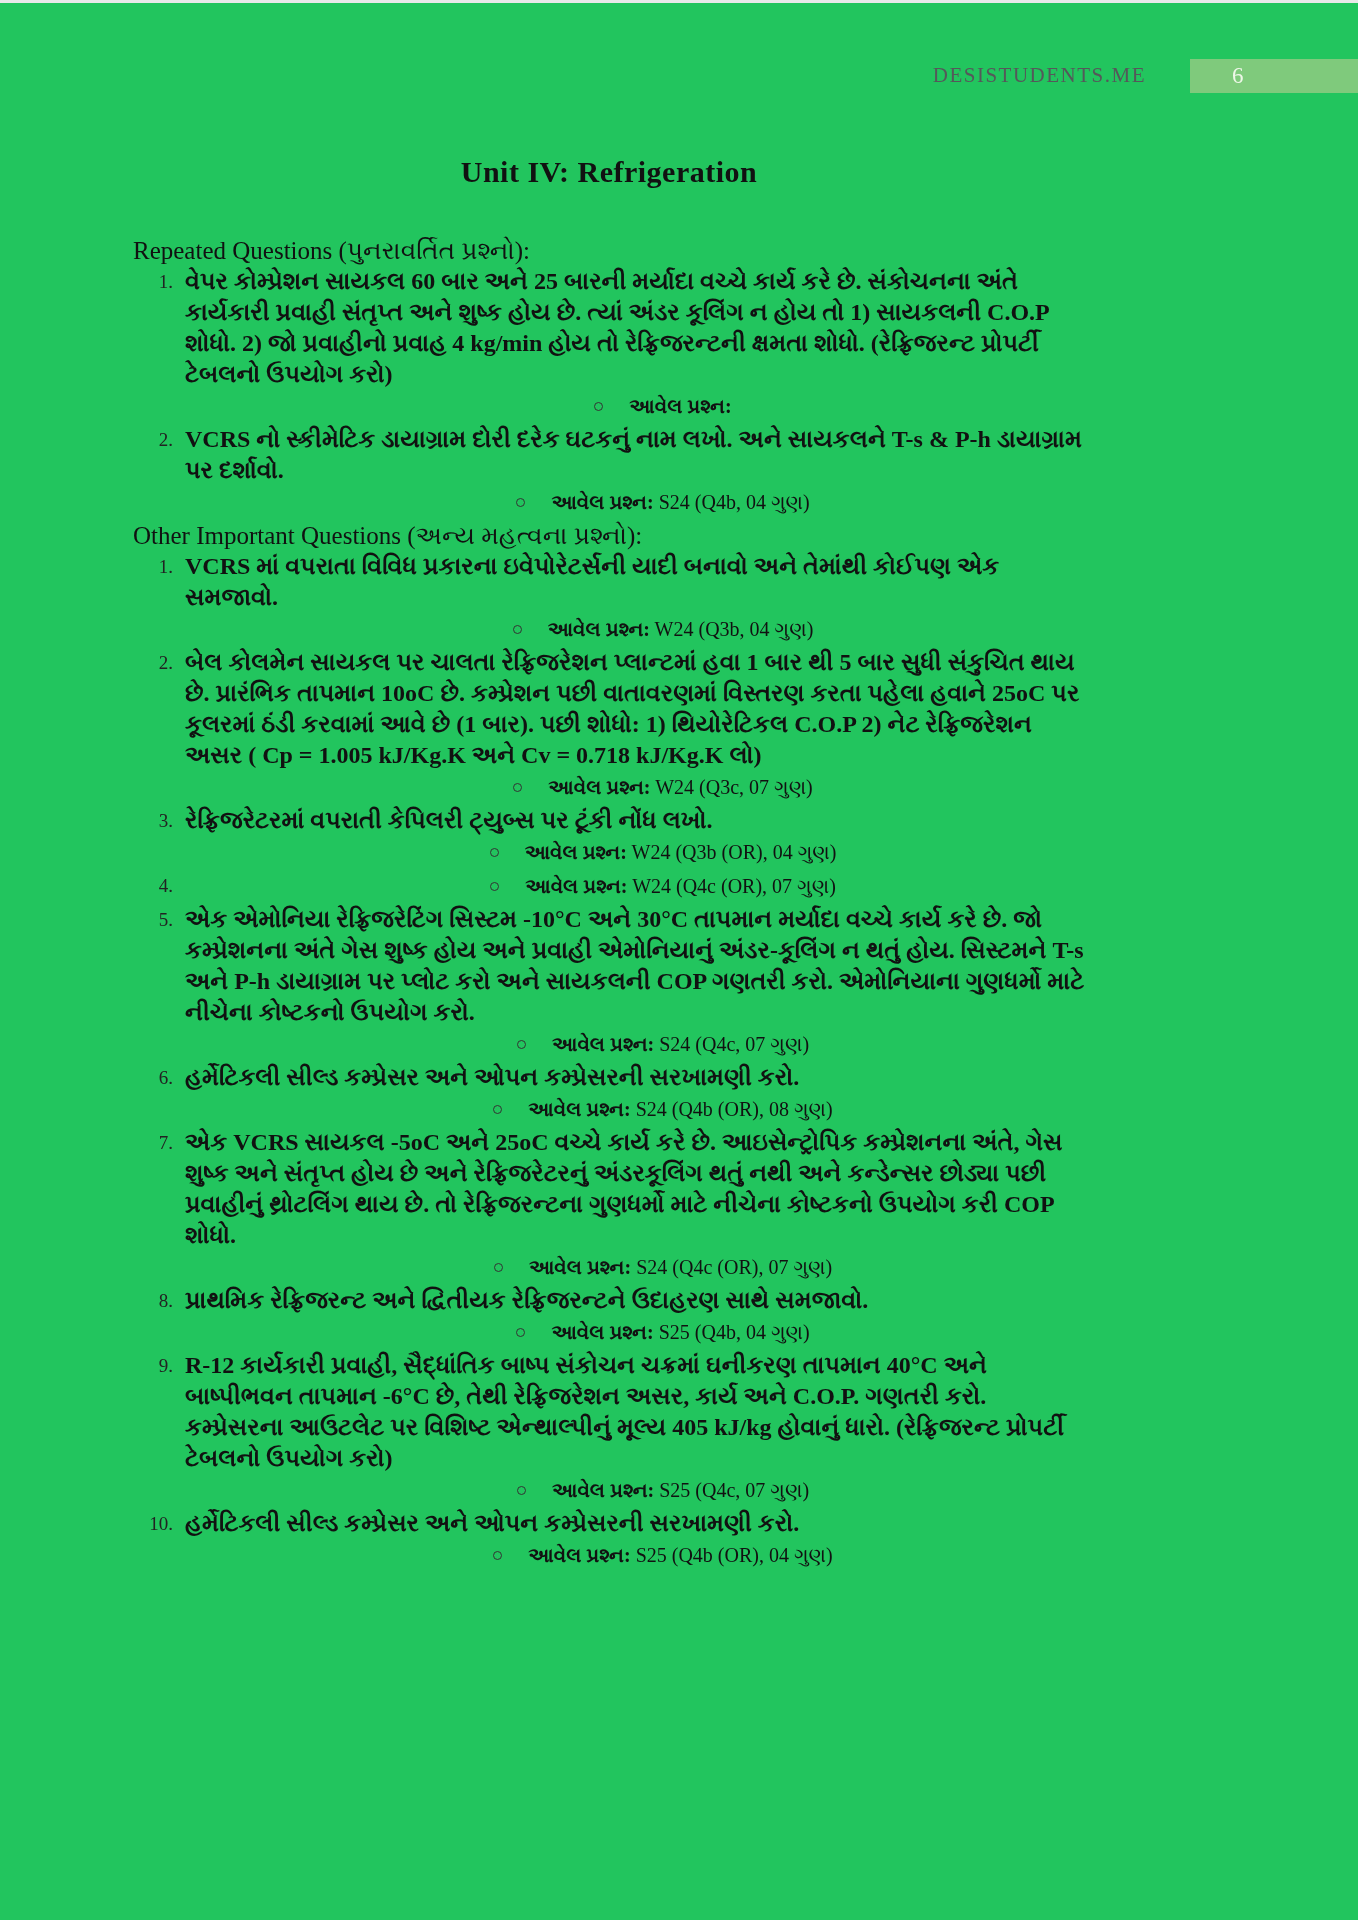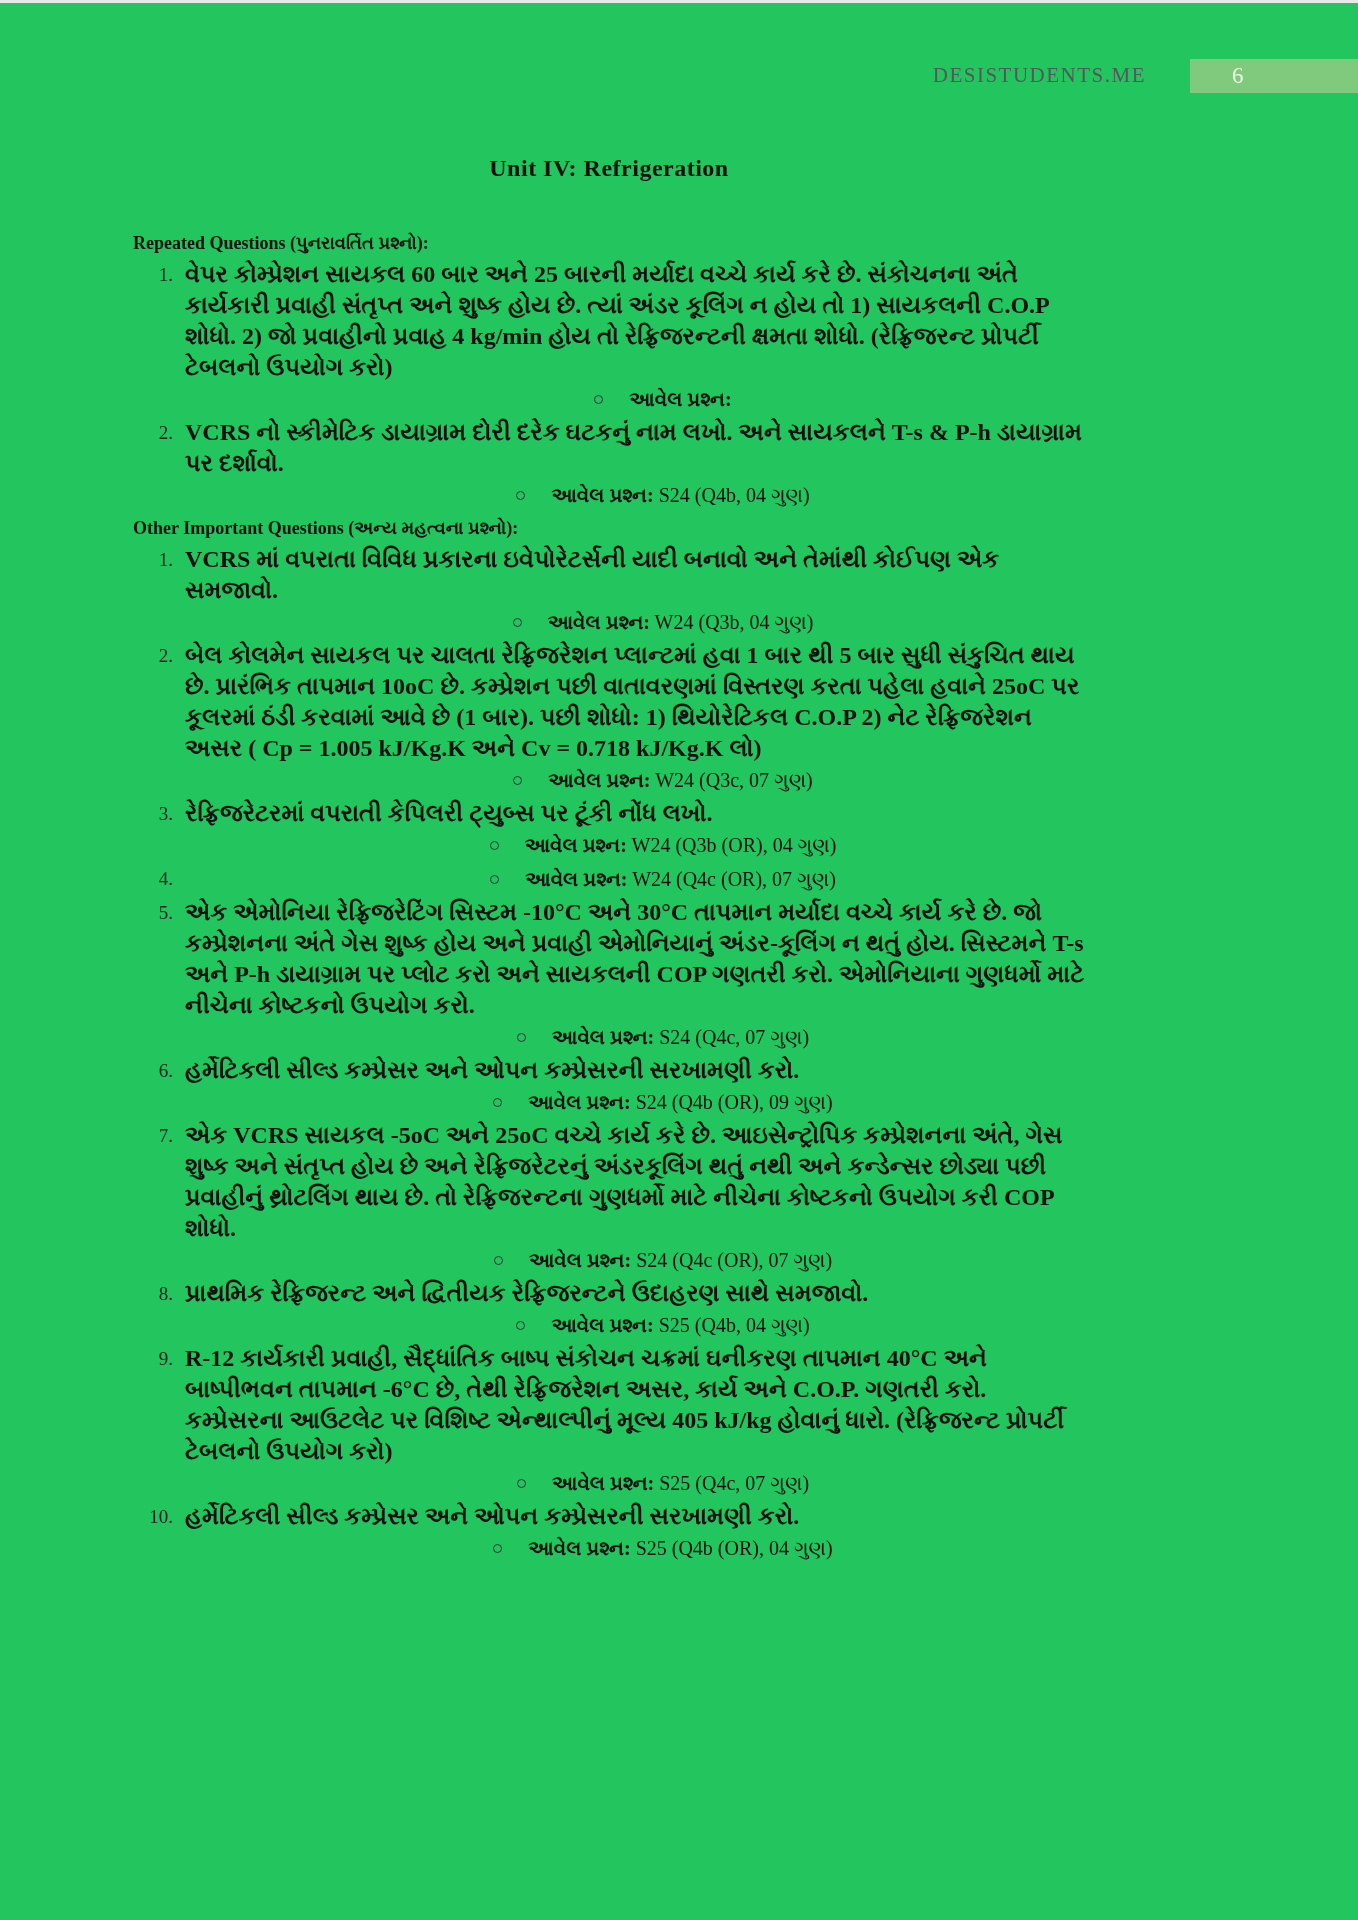--- a/index.html
+++ b/index.html
@@ -22,25 +22,25 @@
   }
   .page-badge{
     position:absolute;right:0;top:2px;
     width:168px;height:34px;line-height:34px;
     padding-left:42px;box-sizing:border-box;
     color:#eef7e8;font-size:23px;
   }
   
   .content{position:absolute;left:133px;top:152px;width:952px;}
   .doc-title{
-    text-align:center;font-size:24px;font-weight:bold;
+    text-align:center;font-size:30px;font-weight:bold;
     margin:0 0 46px 0;letter-spacing:0.5px;
   }
   .sec-heading{
-    font-size:18px;font-weight:bold;margin:0;line-height:31px;
+    font-size:25px;font-weight:normal;margin:0;line-height:31px;
   }
   ul.q-list{margin:0;padding:0;list-style:none;}
   .q-item{display:flex;align-items:flex-start;}
   .q-num{
     flex:0 0 52px;width:52px;text-align:right;padding-right:12px;
     box-sizing:border-box;font-size:19px;line-height:31px;color:#222;
   }
   .q-body{flex:1;}
   .q-text{margin:0;font-size:24px;font-weight:bold;line-height:31px;}
   .q-src{display:flex;align-items:center;padding-left:56px;line-height:31px;margin:1px 0 2px 0;justify-content:center;}
@@ -154,21 +154,21 @@
         </div>
       </li>
 
       <li class="q-item">
         <span class="q-num">6.</span>
         <div class="q-body">
           <p class="q-text">હર્મેટિકલી સીલ્ડ કમ્પ્રેસર અને ઓપન કમ્પ્રેસરની સરખામણી કરો.</p>
           <div class="q-src">
             <span class="marker"></span>
             <span class="src-label">આવેલ પ્રશ્ન:</span>
-            <span class="src-val"> S24 (Q4b (OR), 09 ગુણ)</span>
+            <span class="src-val"> S24 (Q4b (OR), 08 ગુણ)</span>
           </div>
         </div>
       </li>
 
       <li class="q-item">
         <span class="q-num">7.</span>
         <div class="q-body">
           <p class="q-text">એક VCRS સાયકલ -5oC અને 25oC વચ્ચે કાર્ય કરે છે. આઇસેન્ટ્રોપિક કમ્પ્રેશનના અંતે, ગેસ શુષ્ક અને સંતૃપ્ત હોય છે અને રેફ્રિજરેટરનું અંડરકૂલિંગ થતું નથી અને કન્ડેન્સર છોડ્યા પછી પ્રવાહીનું થ્રોટલિંગ થાય છે. તો રેફ્રિજરન્ટના ગુણધર્મો માટે નીચેના કોષ્ટકનો ઉપયોગ કરી COP શોધો.</p>
           <div class="q-src">
             <span class="marker"></span>

